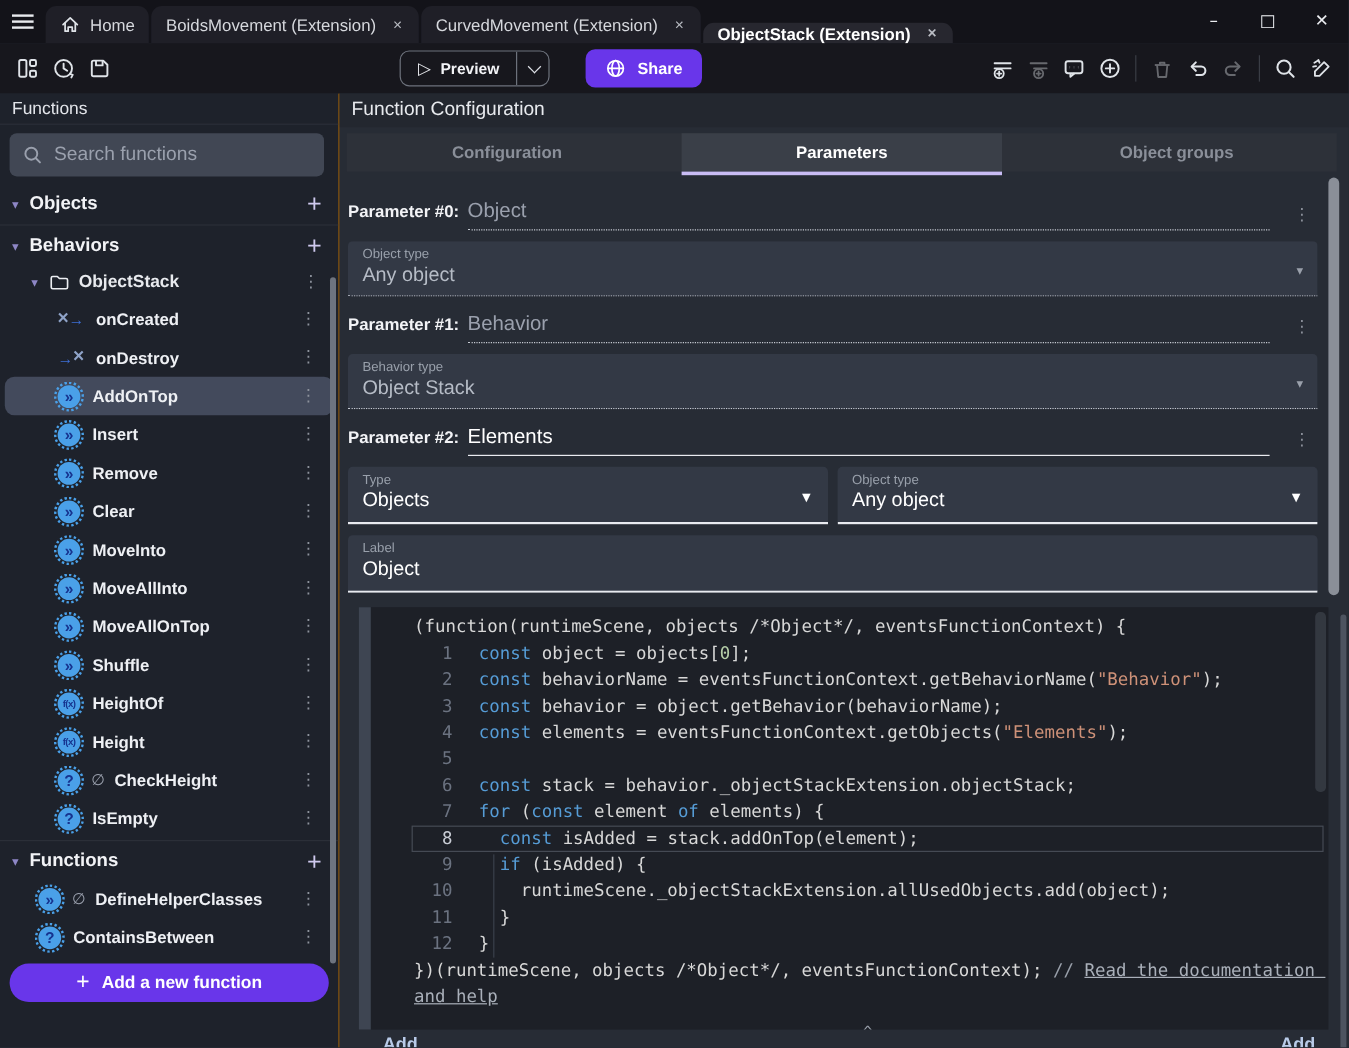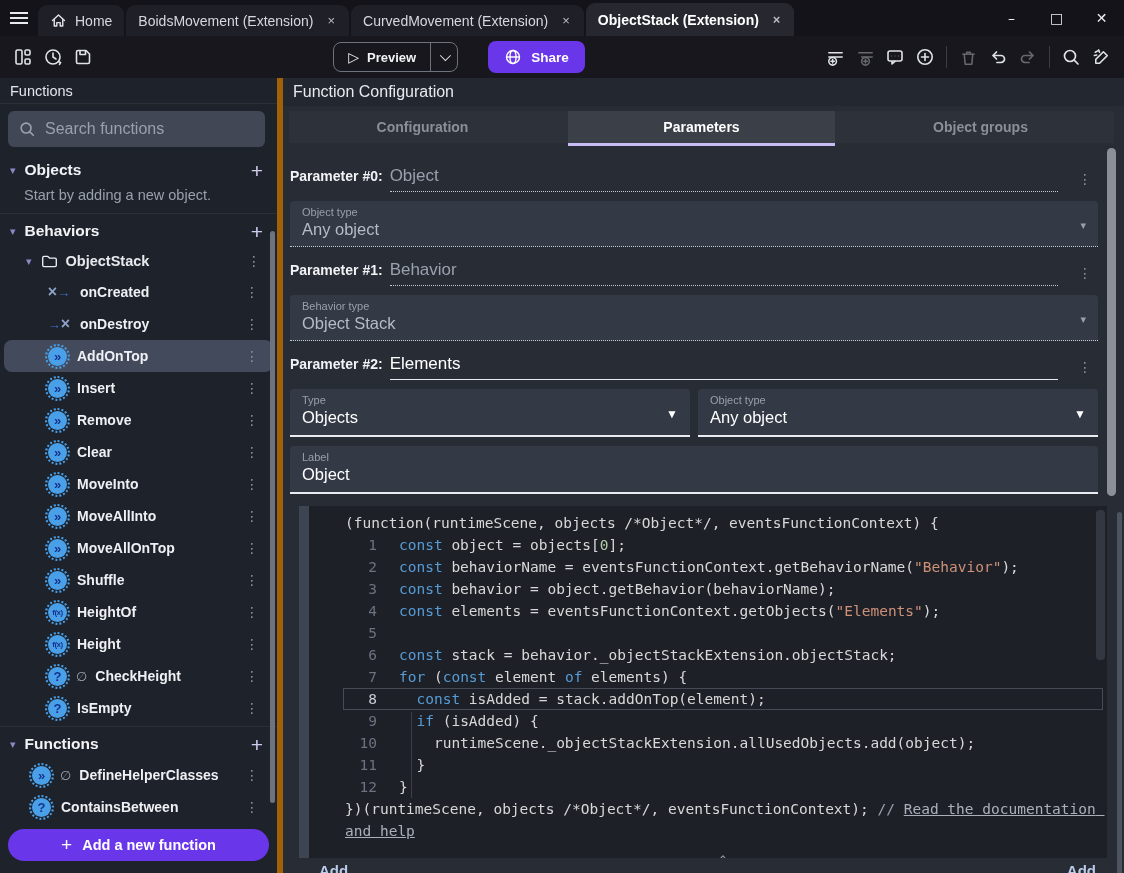--- a/index.html
+++ b/index.html
@@ -8,21 +8,21 @@
   .app { width:1124px; height:873px; display:flex; flex-direction:column; }
 
   
   .titlebar { height:36px; background:#131319; display:flex; align-items:flex-end; flex:0 0 36px; }
   .hamburger { width:38px; height:36px; display:flex; align-items:center; justify-content:center; cursor:pointer; }
   .hamburger .bars { width:18px; height:12px; border-top:2px solid #e8eaee; border-bottom:2px solid #e8eaee; position:relative; }
   .hamburger .bars::after { content:""; position:absolute; left:0; right:0; top:3px; height:2px; background:#e8eaee; }
   .doc-tabs { display:flex; align-items:flex-end; height:36px; }
   .doc-tab { height:31px; background:#1f1f27; border-radius:9px 9px 0 0; margin-right:2px;
     display:flex; align-items:center; padding:0 12px; font-size:14px; color:#d6d8dd; white-space:nowrap; cursor:pointer; }
-  .doc-tab.active { background:#27272f; color:#ffffff; font-weight:bold; height:33px; }
+  .doc-tab.active { background:#27272f; color:#ffffff; font-weight:bold; height:17px; }
   .doc-tab .tab-close { margin-left:12px; color:#b9bcc3; font-size:13px; padding:0 2px; cursor:pointer; }
   .doc-tab .home-ic { margin-right:8px; display:flex; }
   .win-controls { margin-left:auto; display:flex; align-items:center; height:36px; }
   .win-btn { width:45px; height:36px; display:flex; align-items:center; justify-content:center;
     font-size:14px; color:#eceef2; cursor:pointer; font-family:"DejaVu Sans", sans-serif; }
 
   
   .toolbar { height:42px; background:#17171d; display:flex; align-items:center; flex:0 0 42px; padding:0 8px; }
   .tool-ic { width:30px; height:30px; display:flex; align-items:center; justify-content:center; cursor:pointer; }
   .tool-ic.dim { opacity:.4; }
@@ -35,21 +35,21 @@
   .chev { width:8px; height:8px; border-right:1.6px solid #dfe2e8; border-bottom:1.6px solid #dfe2e8; transform:rotate(45deg) translateY(-2px); }
   .share-btn { margin-left:30px; background:#6936ea; border-radius:8px; height:32px; display:flex; align-items:center;
     gap:9px; padding:2px 16px; cursor:pointer; }
   .share-btn .lbl { font-size:13.5px; font-weight:bold; color:#ffffff; }
   .tb-divider { width:1px; height:22px; background:#3a3d45; margin:0 6px; }
 
   
   .content { flex:1; display:flex; min-height:0; }
 
   
-  .sidebar { width:283px; flex:0 0 283px; background:#1e222b; border-right:6px solid #a16207; position:relative; overflow:hidden; }
+  .sidebar { width:283px; flex:0 0 283px; background:#1e222b; border-right:1px solid #a16207; position:relative; overflow:hidden; }
   .sb-title { height:26px; line-height:26px; padding-left:10px; font-size:14.5px; color:#e3e5ea; border-bottom:1px solid #2b2f38; }
   .search-box { margin:7px 12px 8px 8px; height:36px; background:#414754; border-radius:6px;
     display:flex; align-items:center; padding:0 10px; gap:9px; }
   .search-box input { background:transparent; border:none; outline:none; color:#dfe2e8; font-size:16px; width:200px;
     font-family:"Liberation Sans", sans-serif; }
   .search-box input::placeholder { color:#9aa0ad; }
   .sec-head { height:30px; display:flex; align-items:center; padding:0 10px; cursor:pointer; }
   .caret-down { color:#8e87c6; font-size:11px; margin-right:9px; }
   .sec-head .sec-label { font-weight:bold; font-size:15.5px; color:#f2f3f6; }
   .sec-plus { margin-left:auto; color:#cfc9ee; font-size:21px; font-weight:normal; cursor:pointer; line-height:1; padding:0 4px; }
@@ -292,21 +292,20 @@
             <path d="M13.2 13.2 L17 17"></path>
           </svg>
         <input type="text" placeholder="Search functions" style="">
       </div>
 
       <div class="sec-head">
         <span class="caret-down">▾</span>
         <span class="sec-label">Objects</span>
         <span class="sec-plus">+</span>
       </div>
-      <div class="empty-text">Start by adding a new object.</div>
       <div class="sb-divider"></div>
 
       <div class="sec-head">
         <span class="caret-down">▾</span>
         <span class="sec-label">Behaviors</span>
         <span class="sec-plus">+</span>
       </div>
       <div class="group-row">
         <span class="caret-down">▾</span>
         <svg class="ic" width="17" height="15" viewBox="0 0 20 17" fill="none" stroke="#eceef2" stroke-width="1.6" stroke-linejoin="round">

